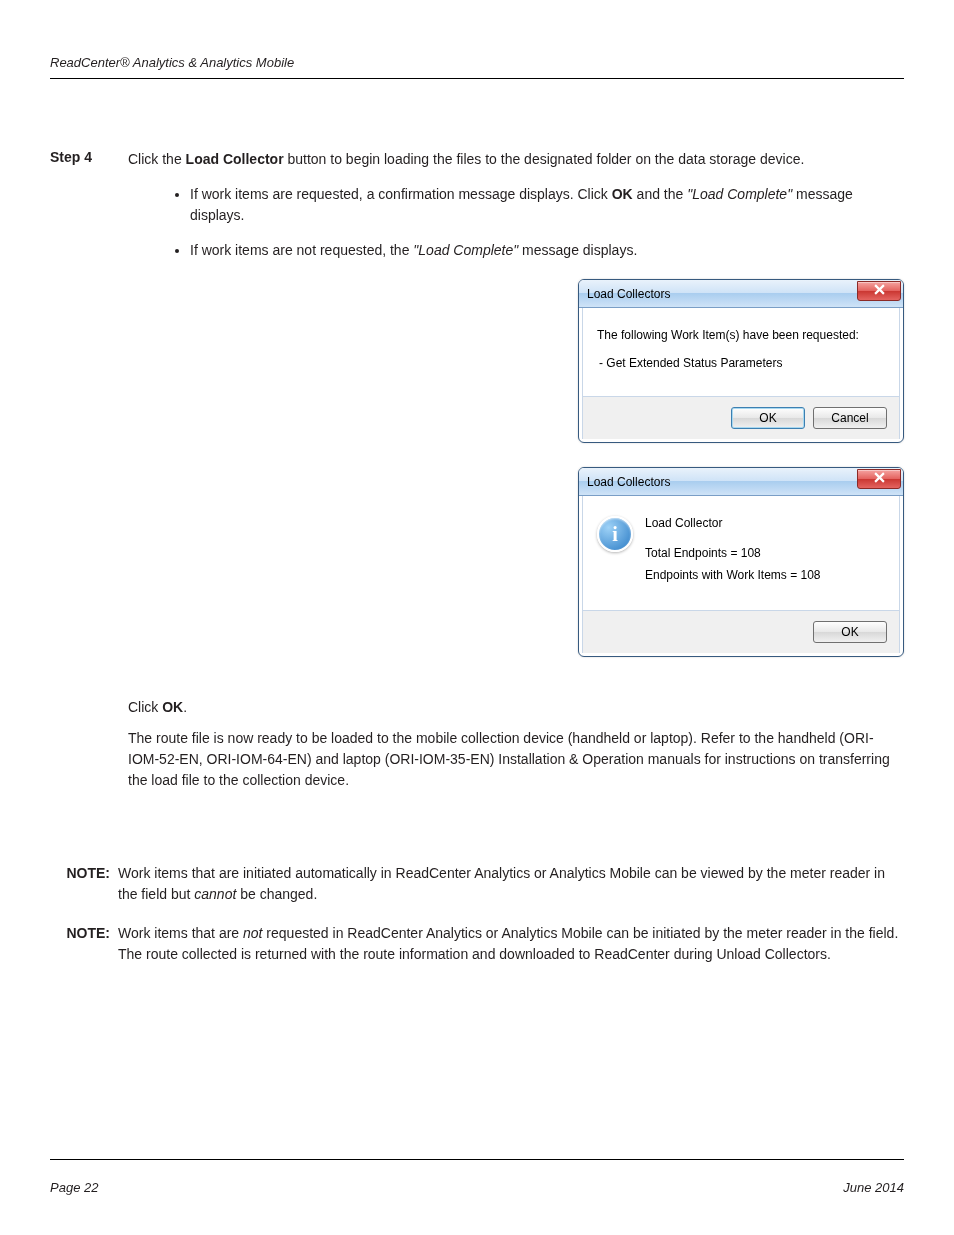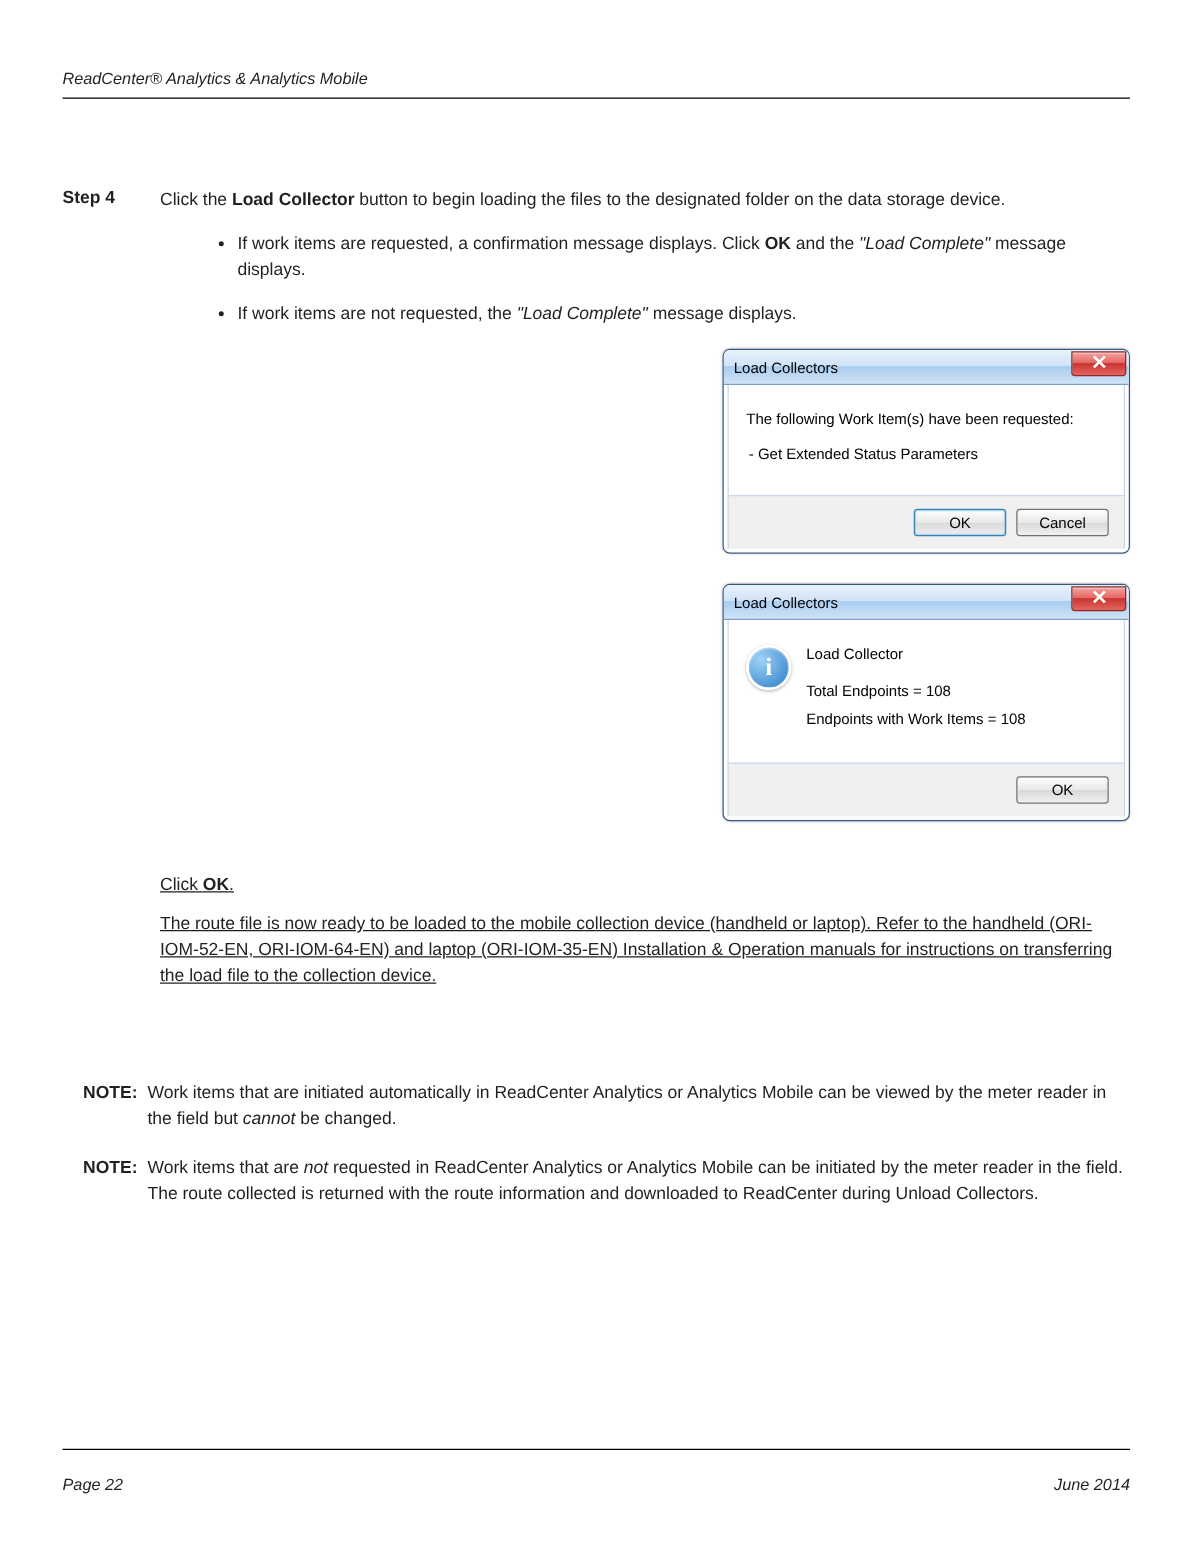--- a/index.html
+++ b/index.html
@@ -97,21 +97,21 @@
     border: 2px solid #fff;
     box-shadow: 0 1px 3px rgba(0,0,0,0.3), inset 0 1px 2px rgba(255,255,255,0.6);
     display: flex; align-items: center; justify-content: center;
     color: #fff; font-weight: bold; font-size: 20px;
     font-family: Georgia, serif;
     margin-top: 2px;
   }
   .dlg-info-text p { margin-bottom: 4px; }
   .dlg-info-text p:first-child { margin-bottom: 12px; }
 
-  .after-text { margin-left: 78px; margin-bottom: 16px; line-height: 1.5; text-decoration: underline; }
+  .after-text { margin-left: 78px; margin-bottom: 16px; line-height: 1.5; }
   .after-text p { margin-bottom: 10px; }
 
   .note-row { display: flex; margin-bottom: 18px; line-height: 1.5; }
   .note-label { font-weight: bold; width: 60px; flex-shrink: 0; text-align: right; margin-right: 8px; }
   .note-body { flex: 1; }
 
   .footer {
     position: absolute;
     left: 50px; right: 50px; bottom: 40px;
     border-top: 1px solid #000;

